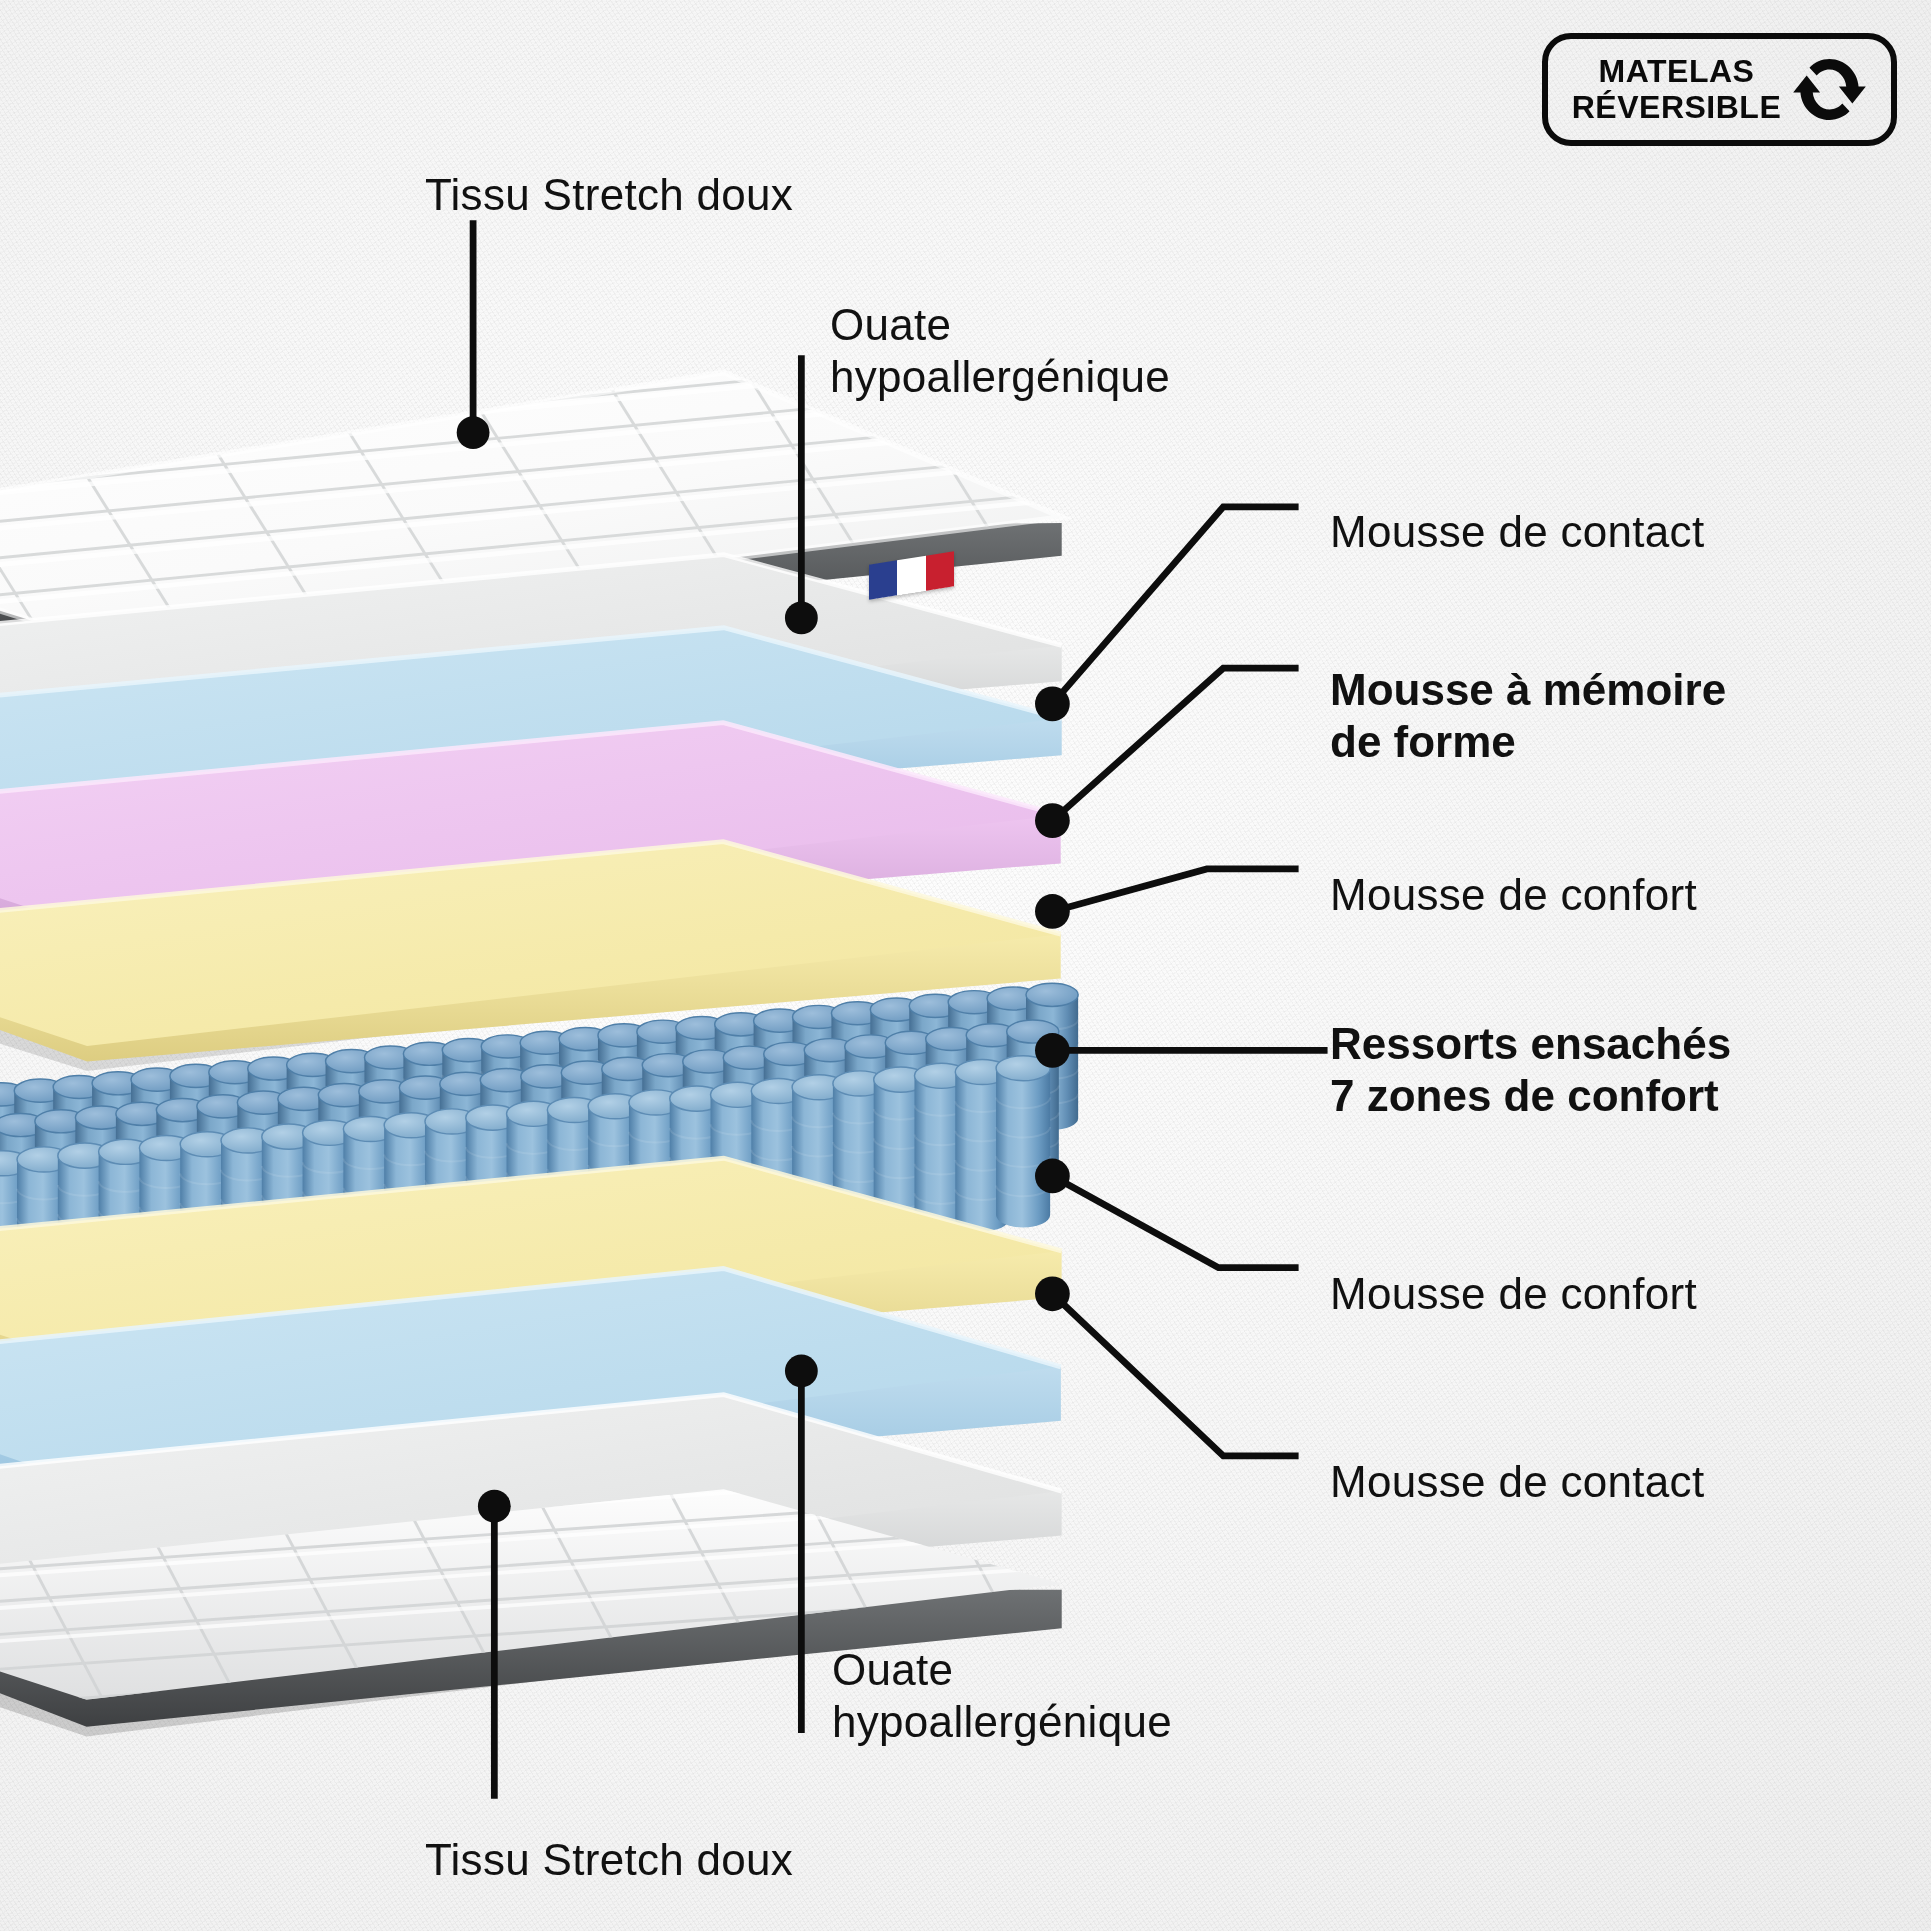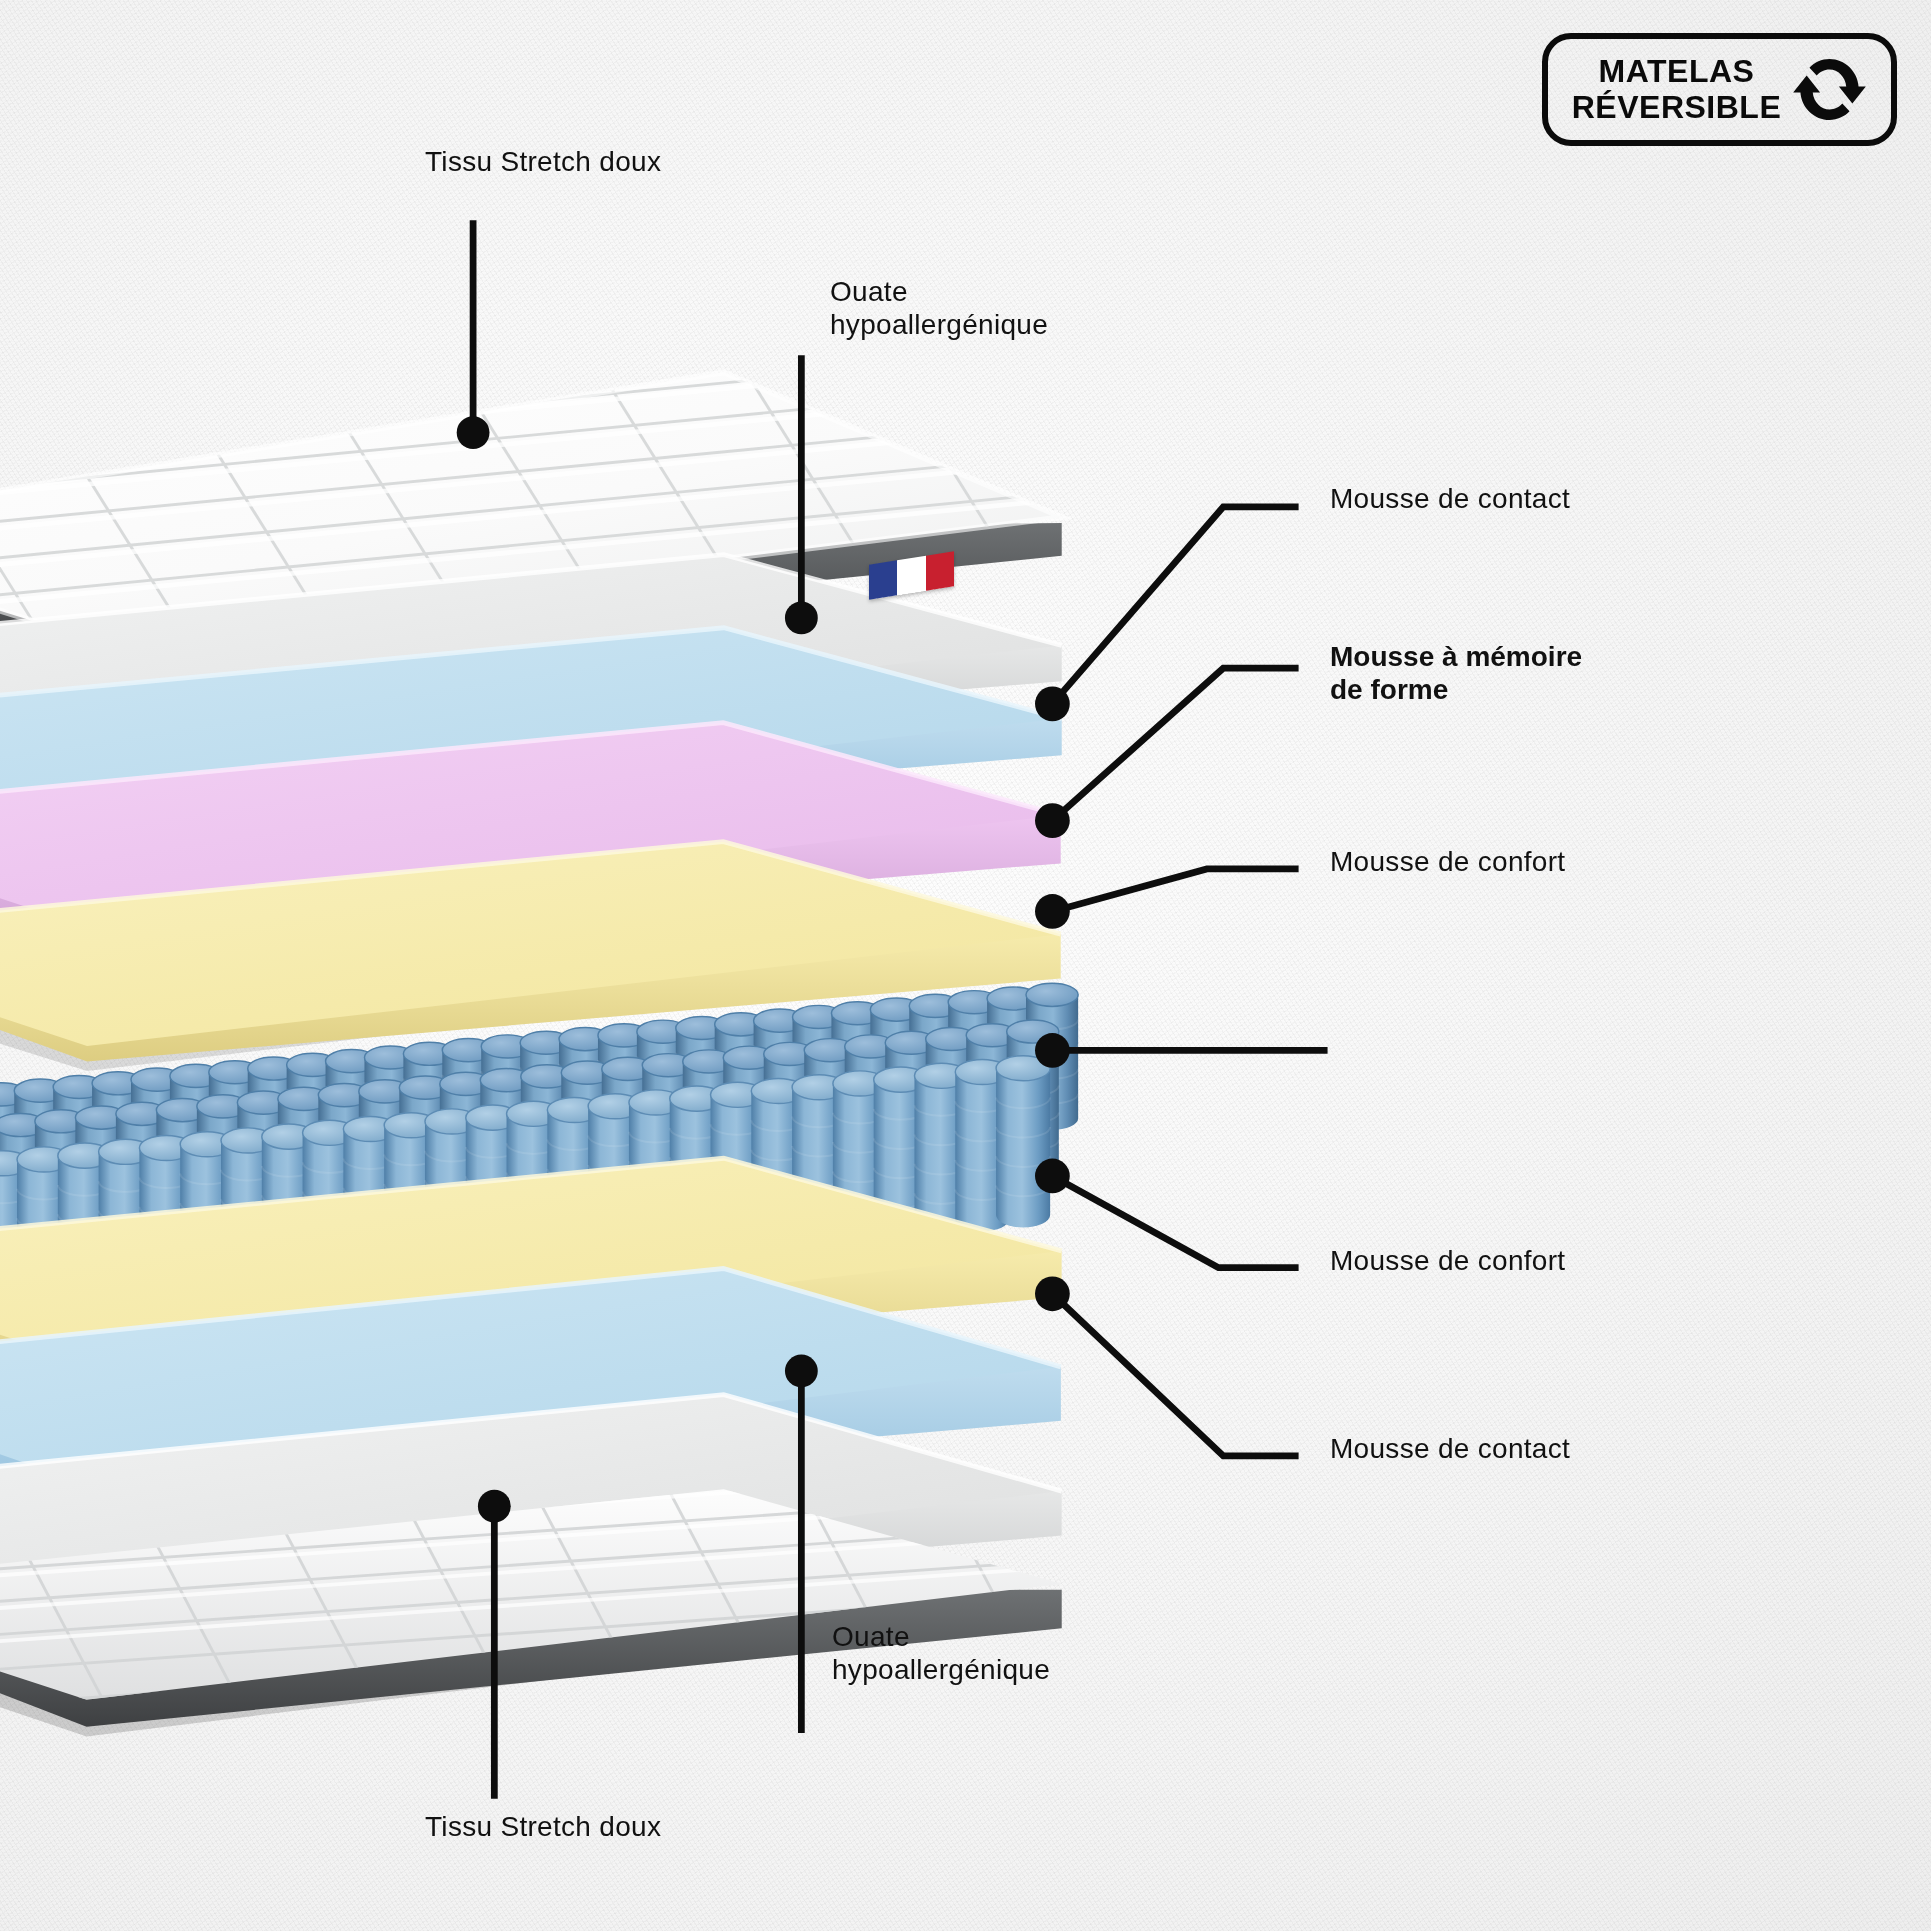--- a/index.html
+++ b/index.html
@@ -25,24 +25,25 @@
 
   
   .leaders{position:absolute;left:0;top:0;width:1931px;height:1931px;pointer-events:none;}
 
   
   .lbl{
     position:absolute;
     color:#111111;
     font-family:"Liberation Sans", sans-serif;
     font-weight:400;
-    font-size:28px;
+    font-size:44px;
     line-height:1.18;
     letter-spacing:0.3px;
     white-space:pre-line;
+    margin-top:24px;
   }
   .lbl.b{font-weight:700;letter-spacing:0px;}
 
   
   #badge-rev{
     position:absolute;left:1542px;top:33px;width:343px;height:101px;
     border:6.8px solid #0b0b0b;border-radius:29px;
     display:flex;align-items:center;justify-content:center;gap:11px;
     background:transparent;
   }
@@ -1154,20 +1155,22 @@
   <div class="lbl" style="left:830px;top:275px;">Ouate
 hypoallergénique</div>
 
   <div class="lbl" style="left:1330px;top:482px;">Mousse de contact</div>
 
   <div class="lbl b" style="left:1330px;top:640px;">Mousse à mémoire
 de forme</div>
 
   <div class="lbl" style="left:1330px;top:845px;">Mousse de confort</div>
 
+  <div class="lbl b" style="left:1330px;top:994px;">Ressorts ensachés
+7 zones de confort</div>
 
   <div class="lbl" style="left:1330px;top:1244px;">Mousse de confort</div>
 
   <div class="lbl" style="left:1330px;top:1432px;">Mousse de contact</div>
 
   <div class="lbl" style="left:832px;top:1620px;">Ouate
 hypoallergénique</div>
 
   <div class="lbl" style="left:425px;top:1810px;">Tissu Stretch doux</div>
 

